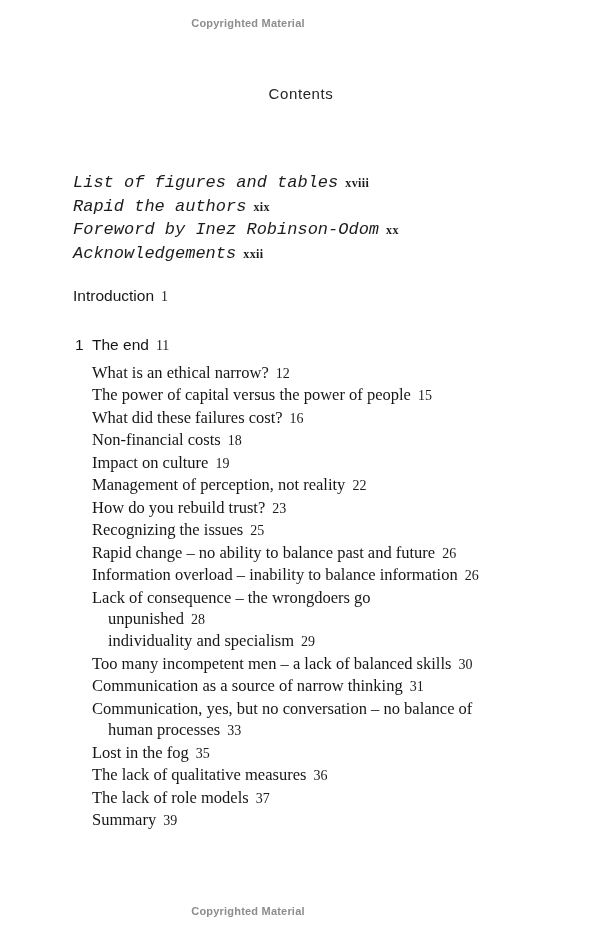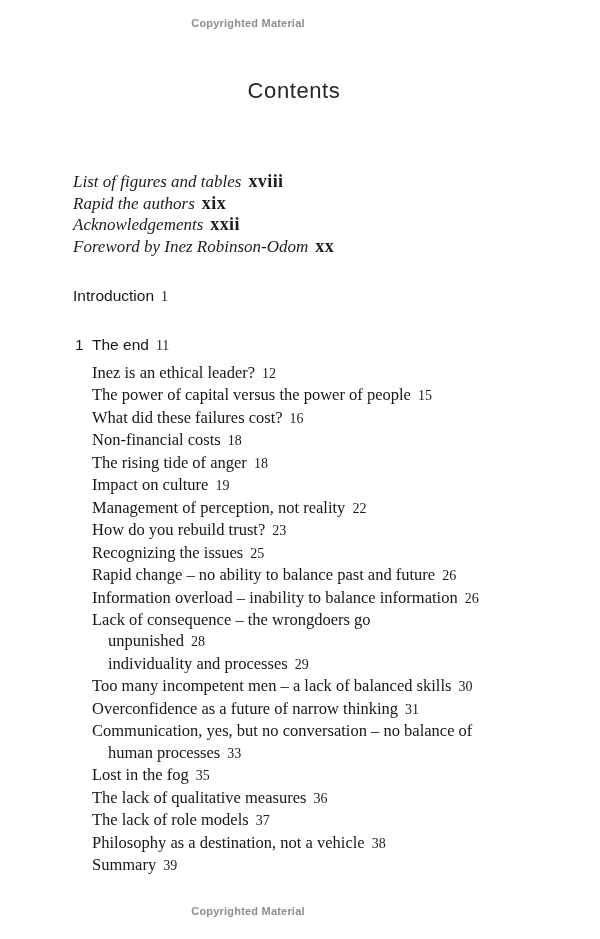--- a/index.html
+++ b/index.html
@@ -18,44 +18,44 @@
     font-weight:700;
     font-size:11px;
     letter-spacing:0.2px;
     color:#8d8d8d;
   }
   .copyright.top{top:17px;}
   .copyright.bottom{top:905px;}
   .title{
     position:absolute;top:78px;left:0;
     width:588px;
-    margin:0;
+    margin:7px;
     text-align:center;
     font-family:"Liberation Sans",sans-serif;
     font-weight:400;
-    font-size:22px;
+    font-size:15px;
     letter-spacing:0.6px;
     color:#262626;
   }
   .row{
     line-height:21.5px;
     white-space:nowrap;
   }
   .front-matter{
     position:absolute;top:171px;left:73px;
   }
   .fm-text{
-    font-family:Liberation Serif, serif;
+    font-family:Liberation Mono, monospace;
     font-style:italic;
     font-size:17px;
     color:#1c1c1c;
   }
   .page-roman{
     font-family:"Liberation Serif",serif;
-    font-size:18px;
+    font-size:12px;
     font-weight:700;
     letter-spacing:0.4px;
     margin-left:7px;
     color:#1c1c1c;
   }
   .intro-line{
     position:absolute;top:287px;left:73px;
     font-family:"Liberation Sans",sans-serif;
     font-size:15.5px;
     color:#161616;
@@ -91,53 +91,51 @@
 
 <div class="page">
 
   <div class="copyright top">Copyrighted Material</div>
 
   <h1 class="title">Contents</h1>
 
   <div class="front-matter">
       <div class="row"><span class="fm-text">List of figures and tables</span><span class="page-roman">xviii</span></div>
       <div class="row"><span class="fm-text">Rapid the authors</span><span class="page-roman">xix</span></div>
+      <div class="row"><span class="fm-text">Foreword by Inez Robinson-Odom</span><span class="page-roman">xx</span></div>
       <div class="row"><span class="fm-text">Acknowledgements</span><span class="page-roman">xxii</span></div>
-      <div class="row"><span class="fm-text">Foreword by Inez Robinson-Odom</span><span class="page-roman">xx</span></div>
     </div>
 
   <div class="intro-line">
     <span>Introduction</span><span class="page-num">1</span>
   </div>
 
   <div class="chapter-line">
     <span class="ch-num">1</span><span>The end</span><span class="page-num">11</span>
   </div>
 
   <div class="sections">
-      <div class="row"><span class="sec-text">Inez is an ethical leader?</span><span class="page-num">12</span></div>
+      <div class="row"><span class="sec-text">What is an ethical narrow?</span><span class="page-num">12</span></div>
       <div class="row"><span class="sec-text">The power of capital versus the power of people</span><span class="page-num">15</span></div>
       <div class="row"><span class="sec-text">What did these failures cost?</span><span class="page-num">16</span></div>
       <div class="row"><span class="sec-text">Non-financial costs</span><span class="page-num">18</span></div>
-      <div class="row"><span class="sec-text">The rising tide of anger</span><span class="page-num">18</span></div>
       <div class="row"><span class="sec-text">Impact on culture</span><span class="page-num">19</span></div>
       <div class="row"><span class="sec-text">Management of perception, not reality</span><span class="page-num">22</span></div>
       <div class="row"><span class="sec-text">How do you rebuild trust?</span><span class="page-num">23</span></div>
       <div class="row"><span class="sec-text">Recognizing the issues</span><span class="page-num">25</span></div>
       <div class="row"><span class="sec-text">Rapid change – no ability to balance past and future</span><span class="page-num">26</span></div>
       <div class="row"><span class="sec-text">Information overload – inability to balance information</span><span class="page-num">26</span></div>
       <div class="row"><span class="sec-text">Lack of consequence – the wrongdoers go</span></div>
       <div class="row indent"><span class="sec-text">unpunished</span><span class="page-num">28</span></div>
-      <div class="row indent"><span class="sec-text">individuality and processes</span><span class="page-num">29</span></div>
+      <div class="row indent"><span class="sec-text">individuality and specialism</span><span class="page-num">29</span></div>
       <div class="row"><span class="sec-text">Too many incompetent men – a lack of balanced skills</span><span class="page-num">30</span></div>
-      <div class="row"><span class="sec-text">Overconfidence as a future of narrow thinking</span><span class="page-num">31</span></div>
+      <div class="row"><span class="sec-text">Communication as a source of narrow thinking</span><span class="page-num">31</span></div>
       <div class="row"><span class="sec-text">Communication, yes, but no conversation – no balance of</span></div>
       <div class="row indent"><span class="sec-text">human processes</span><span class="page-num">33</span></div>
       <div class="row"><span class="sec-text">Lost in the fog</span><span class="page-num">35</span></div>
       <div class="row"><span class="sec-text">The lack of qualitative measures</span><span class="page-num">36</span></div>
       <div class="row"><span class="sec-text">The lack of role models</span><span class="page-num">37</span></div>
-      <div class="row"><span class="sec-text">Philosophy as a destination, not a vehicle</span><span class="page-num">38</span></div>
       <div class="row"><span class="sec-text">Summary</span><span class="page-num">39</span></div>
     </div>
 
   <div class="copyright bottom">Copyrighted Material</div>
 
 </div>
 
 </body></html>

